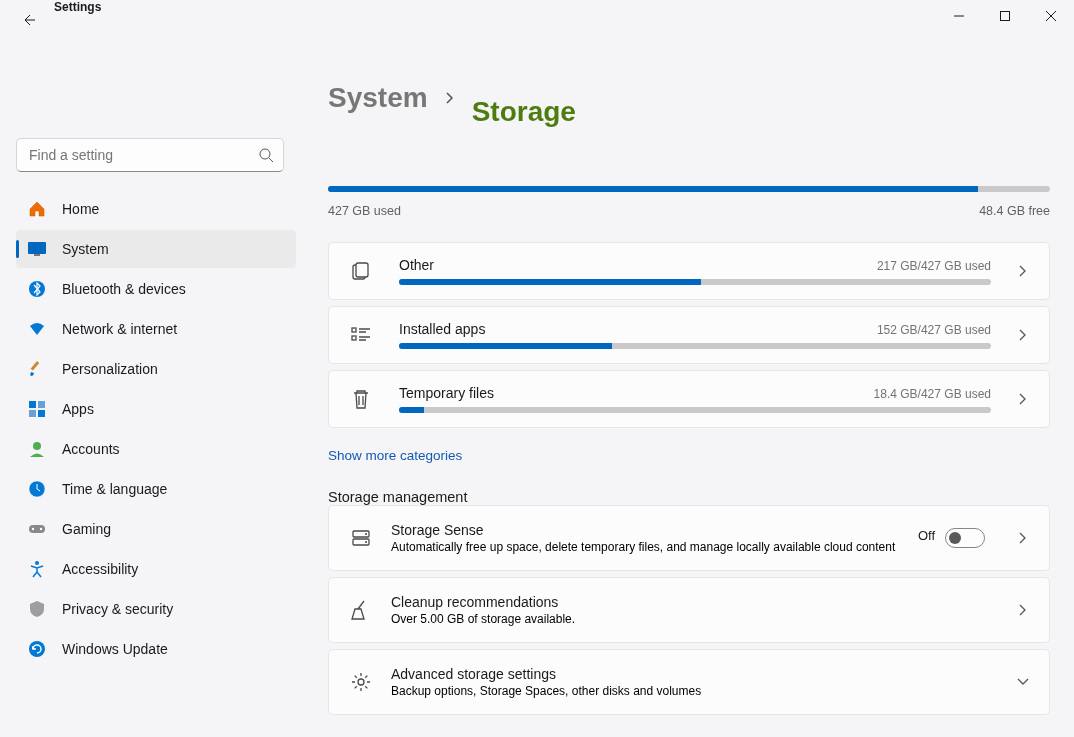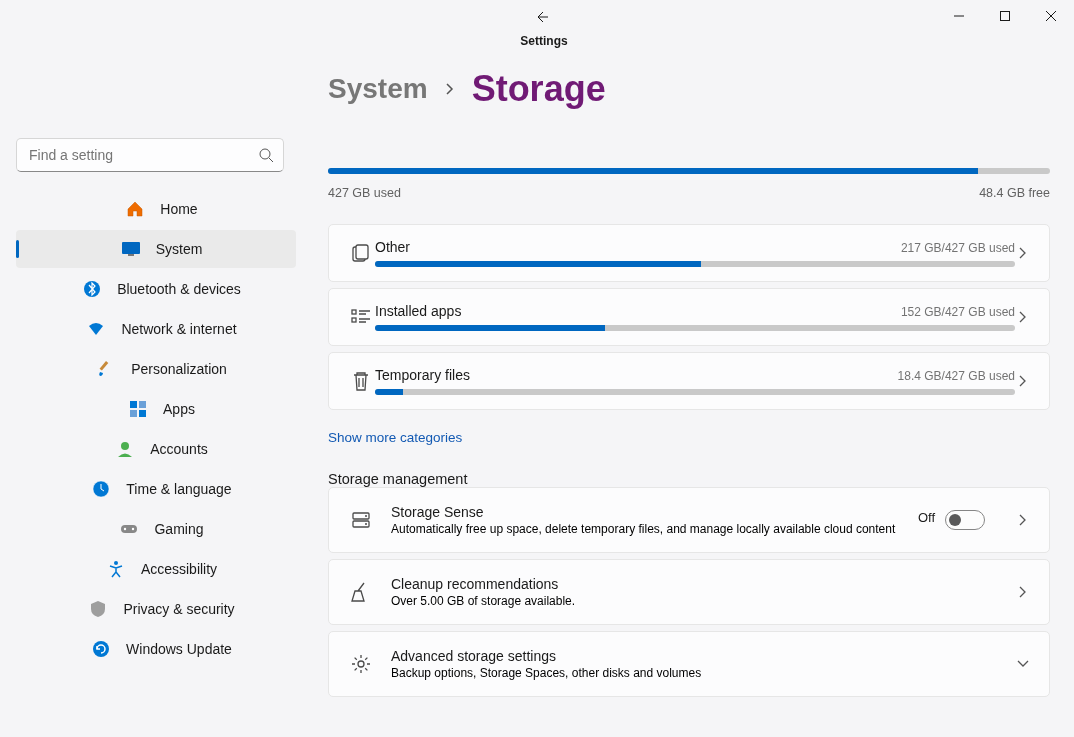--- a/index.html
+++ b/index.html
@@ -9,23 +9,22 @@
   background: #f5f5f7;
   color: #1a1a1a;
   width: 1074px;
   height: 737px;
   overflow: hidden;
   position: relative;
 }
 .titlebar {
   height: 48px;
   display: flex;
-  align-items: center;
+  align-items: flex-start;
   padding-left: 8px;
-  flex-direction: column;
 }
 .back-btn {
   width: 40px; height: 40px;
   display: flex; align-items: center; justify-content: center;
   border: none; background: transparent; cursor: pointer;
 }
 .title {
   font-size: 12px;
   font-weight: 600;
   margin-left: 6px;
@@ -78,21 +77,20 @@
 .nav { list-style: none; }
 .nav li {
   height: 38px;
   display: flex;
   align-items: center;
   padding-left: 12px;
   border-radius: 4px;
   cursor: pointer;
   margin-bottom: 2px;
   position: relative;
-  justify-content: center;
 }
 .nav li.active { background: #eaeaea; }
 .nav li.active::before {
   content: "";
   position: absolute;
   left: 0; top: 10px; bottom: 10px;
   width: 3px;
   background: #0067c0;
   border-radius: 2px;
 }
@@ -102,37 +100,37 @@
   flex: 1;
   padding: 20px 24px 0 28px;
   overflow-y: auto;
 }
 .breadcrumb {
   display:flex; align-items:center; gap: 16px;
   margin-bottom: 58px;
 }
 .bc-parent { font-size: 28px; font-weight: 600; color: #777; cursor:pointer;}
 .bc-sep { color:#555; }
-.bc-current { font-size: 36px; font-weight: 600; color: #701a75; }
+.bc-current { font-size: 28px; font-weight: 600; color: #4d7c0f; margin-top: 28px; }
 .storage-bar {
   height: 6px;
   width: 100%;
   background: #c9c9c9;
   border-radius: 3px;
   overflow: hidden;
 }
 .storage-bar .fill { height:100%; background:#0067c0; }
 .storage-labels { display:flex; justify-content:space-between; font-size:12.5px; color:#616161; margin-top:12px; margin-bottom:24px;}
 .card {
   background:#fcfcfd;
   border:1px solid #e6e6e6;
   border-radius:5px;
   margin-bottom:6px;
 }
-.cat-item { display:flex; align-items:center; padding:14px 20px; cursor:pointer; gap:2px;}
+.cat-item { display:flex; align-items:center; padding:14px 20px; cursor:pointer; gap:26px;}
 .cat-icon { width:24px;height:24px; display:flex;align-items:center;justify-content:center; color:#4a4a4a; flex-shrink:0;}
 .cat-body { flex:1; }
 .cat-head { display:flex; justify-content:space-between; align-items:baseline; margin-bottom:6px;}
 .cat-title { font-size:14px; }
 .cat-usage { font-size:12px; color:#737373; }
 .cat-bar { height:6px; background:#c9c9c9; border-radius:3px; overflow:hidden;}
 .cat-bar .fill { height:100%; background:#0067c0;}
 .chev { color:#555; flex-shrink:0; }
 .more-link { color:#1259b3; font-size:13.5px; margin:14px 0 26px 0; display:inline-block; cursor:pointer;}
 .section-title { font-size:14.5px; font-weight:400; }

